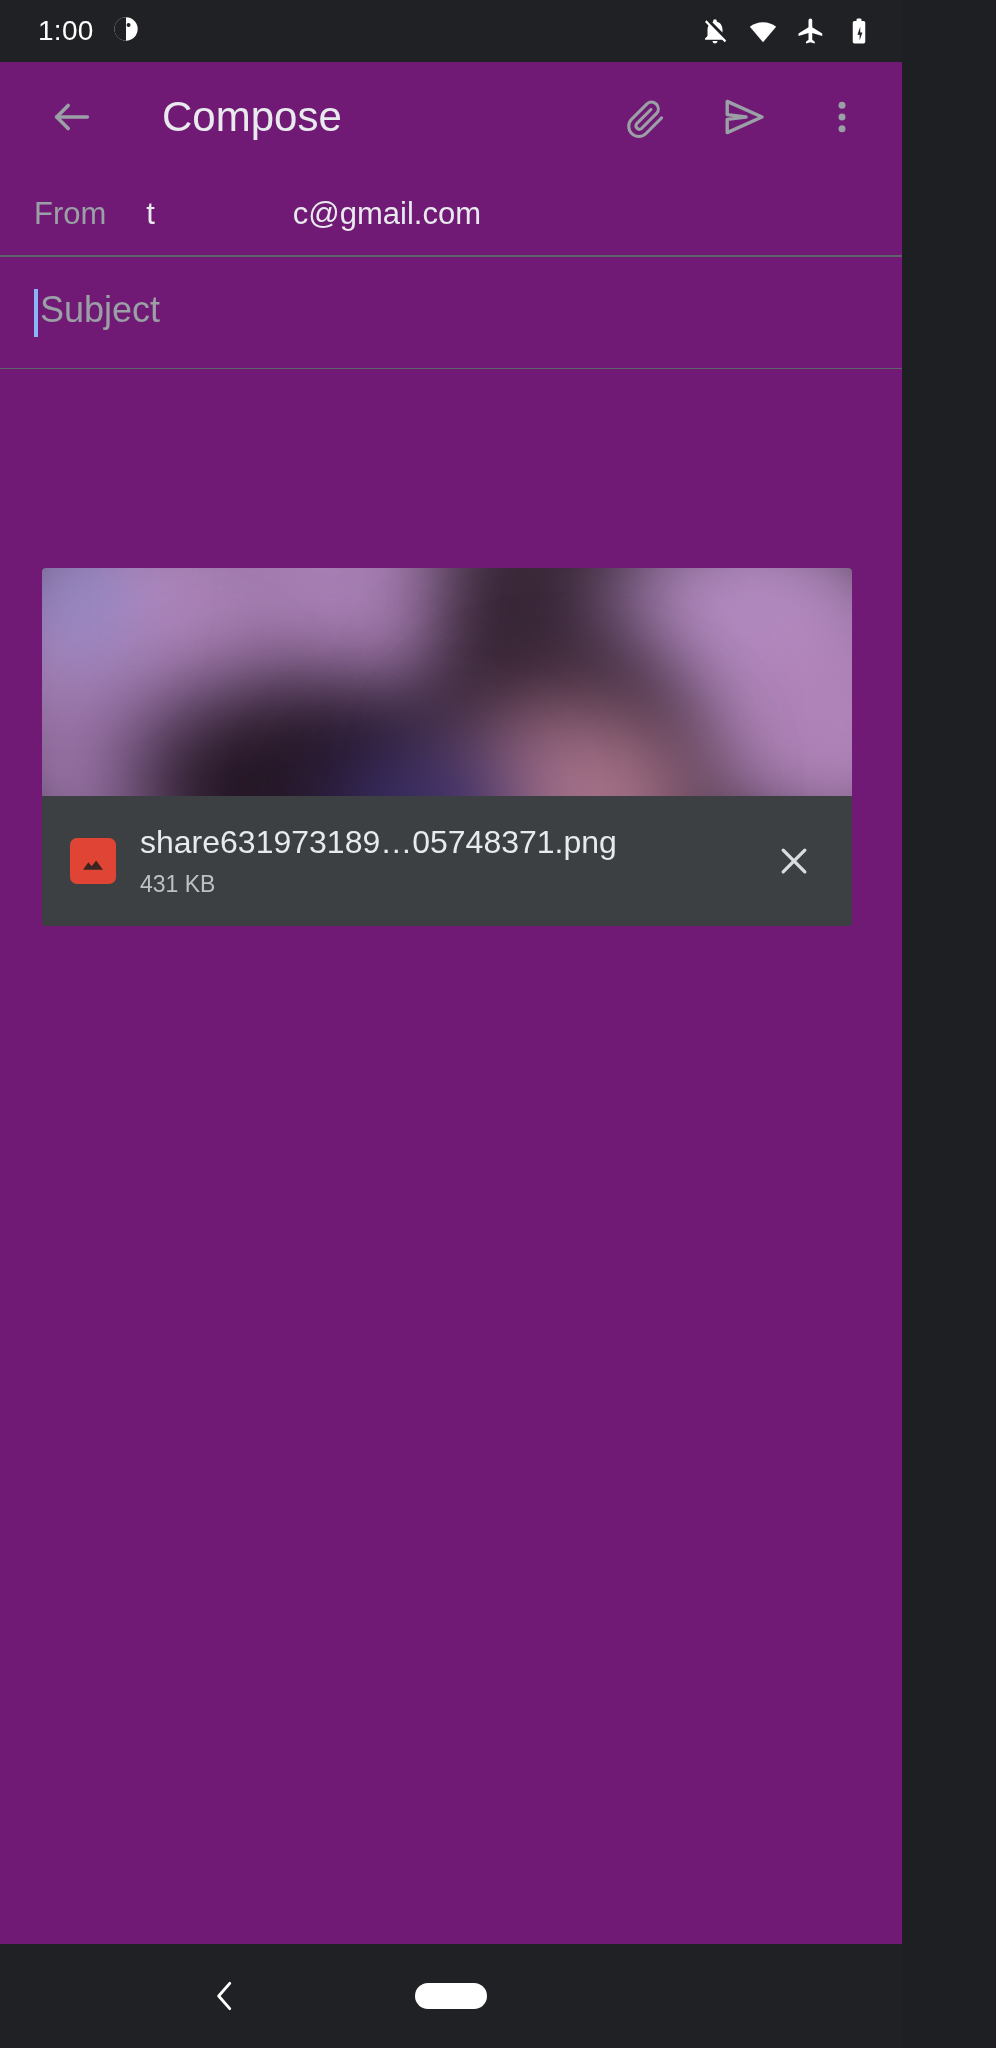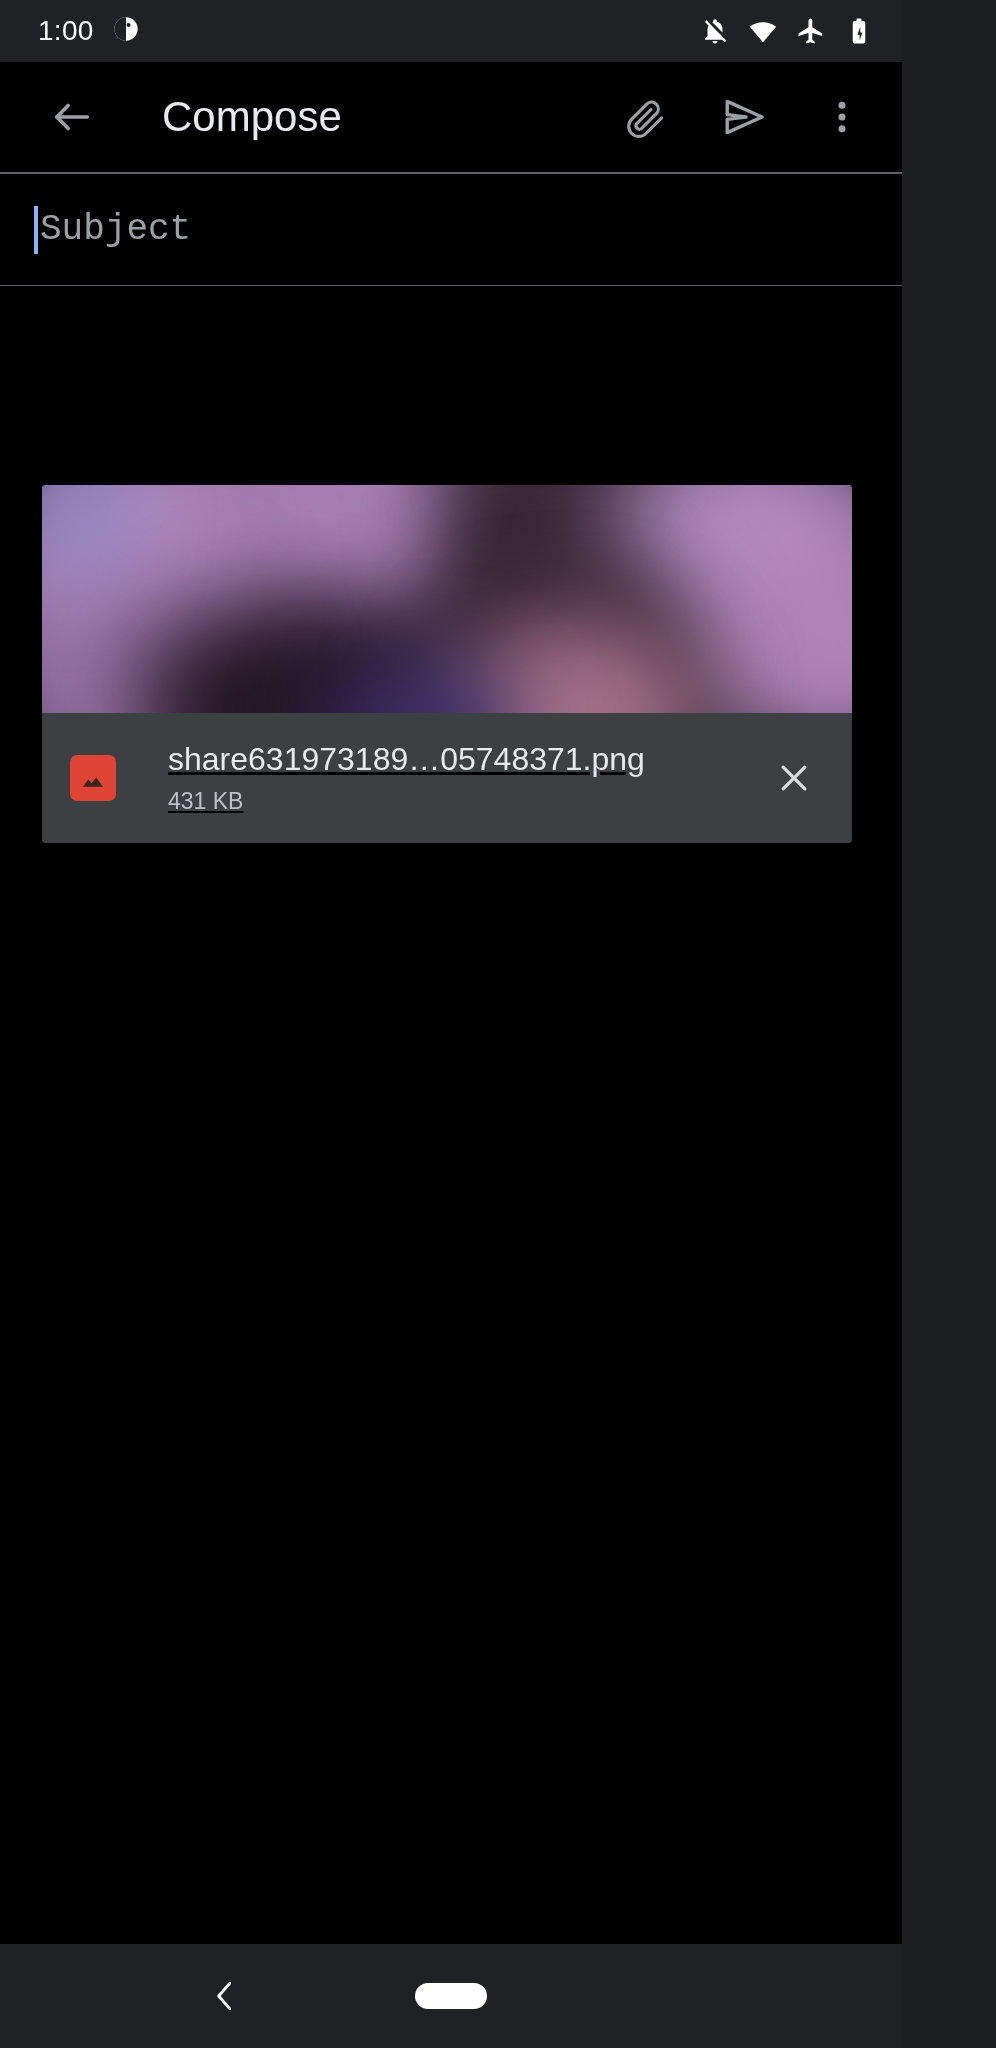--- a/index.html
+++ b/index.html
@@ -11,21 +11,21 @@
     width: 996px;
     height: 2048px;
     overflow: hidden;
     font-family: "Liberation Sans", sans-serif;
     -webkit-font-smoothing: antialiased;
   }
   .screen {
     position: relative;
     width: 902px;
     height: 2048px;
-    background: #000000;
+    background: #701a75;
     display: flex;
     flex-direction: column;
   }
 
   
   .status-bar {
     height: 62px;
     flex: 0 0 62px;
     display: flex;
     align-items: center;
@@ -122,23 +122,21 @@
   .chevron-btn {
     width: 60px;
     height: 60px;
     display: flex;
     align-items: center;
     justify-content: center;
     flex: 0 0 auto;
   }
   .subject-wrap {
     display: flex;
-    align-items: center;
-    position: relative;
-    font-family: Liberation Mono, monospace;
+    position: relative;
   }
   .caret {
     width: 4px;
     height: 48px;
     background: #8ab4f8;
     flex: 0 0 4px;
   }
   .subject-placeholder {
     color: #9aa0a6;
     font-size: 36px;
@@ -186,23 +184,22 @@
     height: 46px;
     border-radius: 7px;
     background: #e04434;
     display: flex;
     align-items: center;
     justify-content: center;
     flex: 0 0 46px;
   }
   .attach-text {
     flex: 1 1 auto;
-    margin-left: 52px;
+    margin-left: 24px;
     min-width: 0;
-    text-decoration: underline;
   }
   .attach-name {
     color: #e8eaed;
     font-size: 32px;
     white-space: nowrap;
     overflow: hidden;
     text-overflow: ellipsis;
     line-height: 1.15;
   }
   .attach-size {
@@ -315,20 +312,24 @@
       <div class="icon-btn">
         <svg width="40" height="40" viewBox="0 0 24 24" fill="#9aa0a6">
           <circle cx="12" cy="5" r="2.1"></circle>
           <circle cx="12" cy="12" r="2.1"></circle>
           <circle cx="12" cy="19" r="2.1"></circle>
         </svg>
       </div>
     </div>
   </div>
 
+  <div class="field-row from-row">
+    <span class="from-label">From</span>
+    <span class="from-value">t                c@gmail.com</span>
+  </div>
   <div class="divider"></div>
 
   <div class="divider"></div>
 
   <div class="field-row subject-row">
     <div class="subject-wrap">
       <span class="caret"></span>
       <span class="subject-placeholder">Subject</span>
     </div>
   </div>

